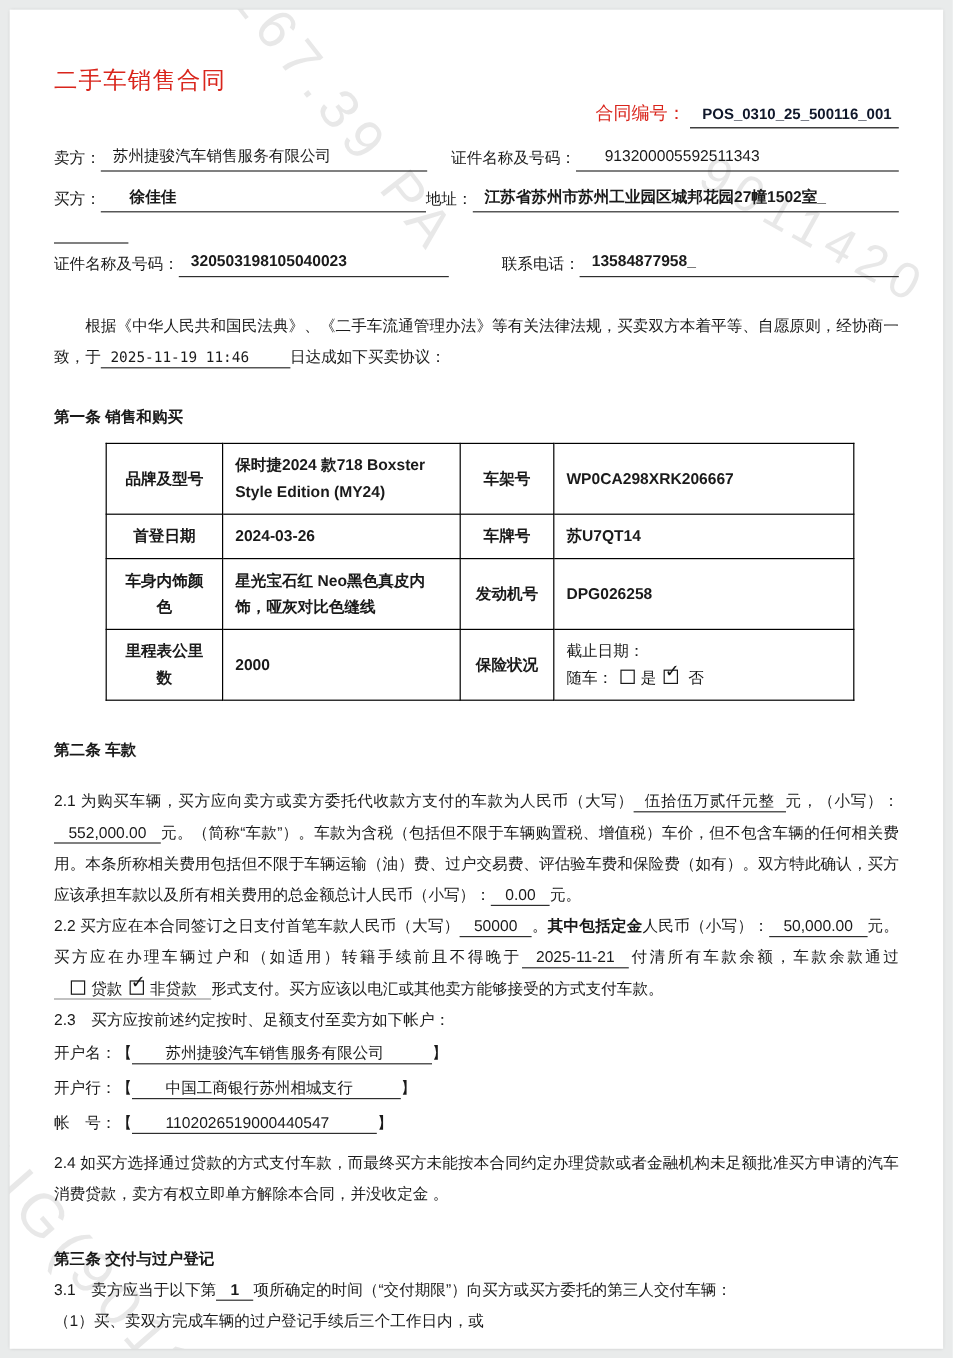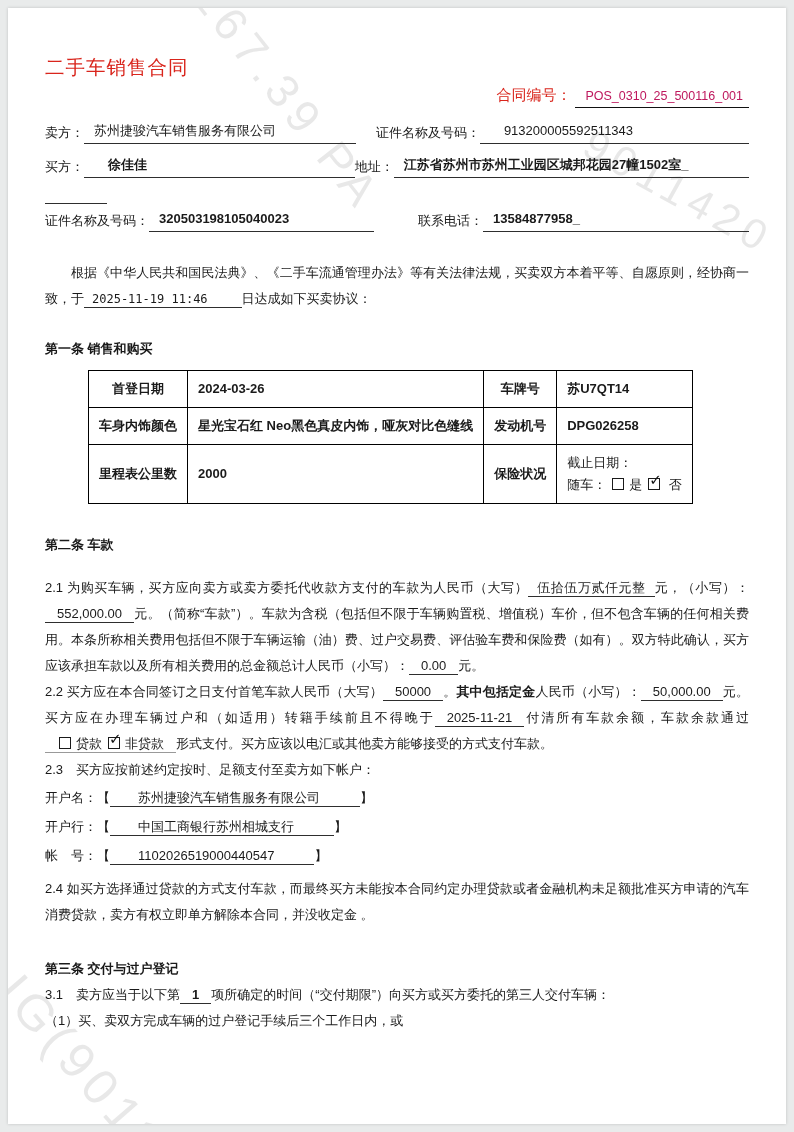--- a/index.html
+++ b/index.html
@@ -16,21 +16,21 @@
     transform-origin: 0 0; pointer-events: none; user-select: none;
   }
   .wm.top    { left: 205px; top: -28px;  font-size: 46px; transform: rotate(52deg); }
   .wm.right  { left: 585px; top: 122px;  font-size: 42px; transform: rotate(29deg); }
   .wm.bottom { left: -16px; top: 935px;  font-size: 50px; transform: rotate(49deg); }
   .content { position: relative; z-index: 1; padding: 0 37px; }
 
   .title { margin-top: 46px; text-align: left; font-size: 19.5px; font-weight: normal; color: #d9251c; letter-spacing: 1px; }
   .contract-line { margin-top: 5px; text-align: right; line-height: 20px; }
   .contract-line .lab { font-size: 15px; color: #d9251c; }
-  .contract-line .val { display: inline-block; font-size: 12.5px; font-weight: normal; color: #be185d;
+  .contract-line .val { display: inline-block; font-size: 12.5px; font-weight: bold; color: #0f172a;
                         border-bottom: 1.5px solid #111; padding: 0 6px 1px 10px; margin-left: 4px; }
 
   .party { margin-top: 12px; }
   .prow { display: flex; line-height: 22px; margin-bottom: 10px; }
   .pcell { display: flex; align-items: flex-end; }
   .prow.r1 .l { width: 47%; padding-right: 20px; }  .prow.r1 .r { width: 53%; }
   .prow.r2 .l { width: 44%; }  .prow.r2 .r { width: 56%; }
   .prow.r4 .l { width: 53%; padding-right: 44px; }  .prow.r4 .r { width: 47%; }
   .pcell .lab { white-space: nowrap; }
   .fld { flex: 1; border-bottom: 1px solid #2e2e2e; padding: 0 6px 1px 10px; white-space: nowrap; overflow: hidden; }
@@ -118,20 +118,26 @@
     </div>
 
     <p class="para preamble">
       <span>根据《中华人民共和国民法典》、《二手车流通管理办法》等有关法律法规，买卖双方本着平等、自愿原则，经协商一致，于</span><span class="dt">2025-11-19 11:46</span><span>日达成如下买卖协议：</span>
     </p>
 
     <div class="sec-h">第一条 销售和购买</div>
 
     <table class="veh">
       <tbody>
+          <tr>
+        <td class="lab w1">品牌及型号</td>
+        <td class="val w2">保时捷2024 款718 Boxster Style Edition (MY24)</td>
+        <td class="lab w3">车架号</td>
+        <td class="val w4">WP0CA298XRK206667</td>
+      </tr>
       <tr>
         <td class="lab">首登日期</td>
         <td class="val">2024-03-26</td>
         <td class="lab">车牌号</td>
         <td class="val">苏U7QT14</td>
       </tr>
       <tr>
         <td class="lab">车身内饰颜色</td>
         <td class="val">星光宝石红 Neo黑色真皮内饰，哑灰对比色缝线</td>
         <td class="lab">发动机号</td>

